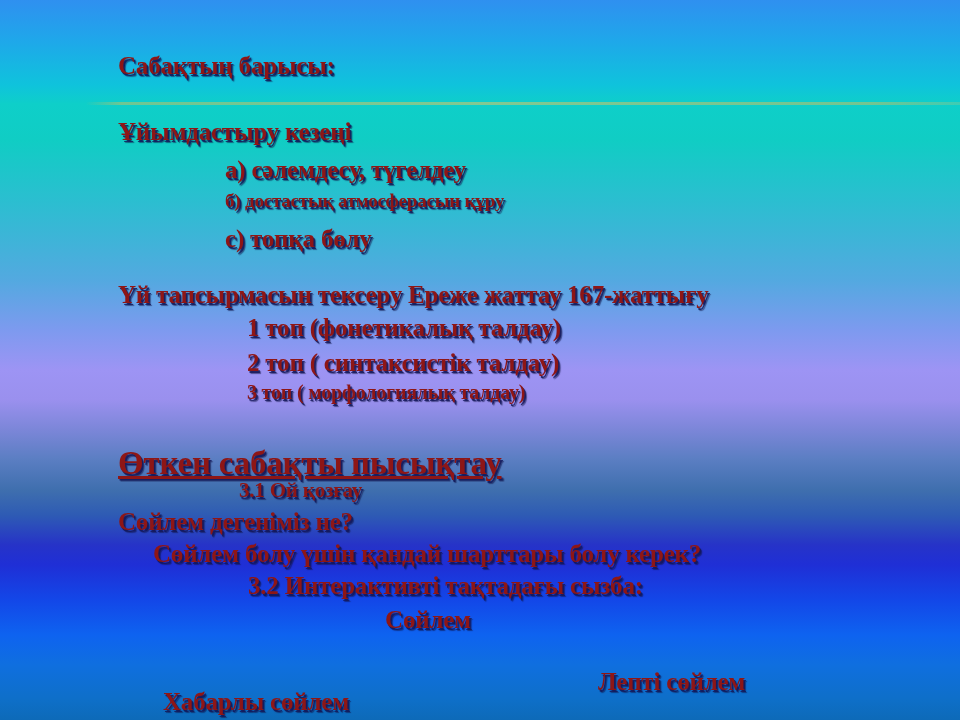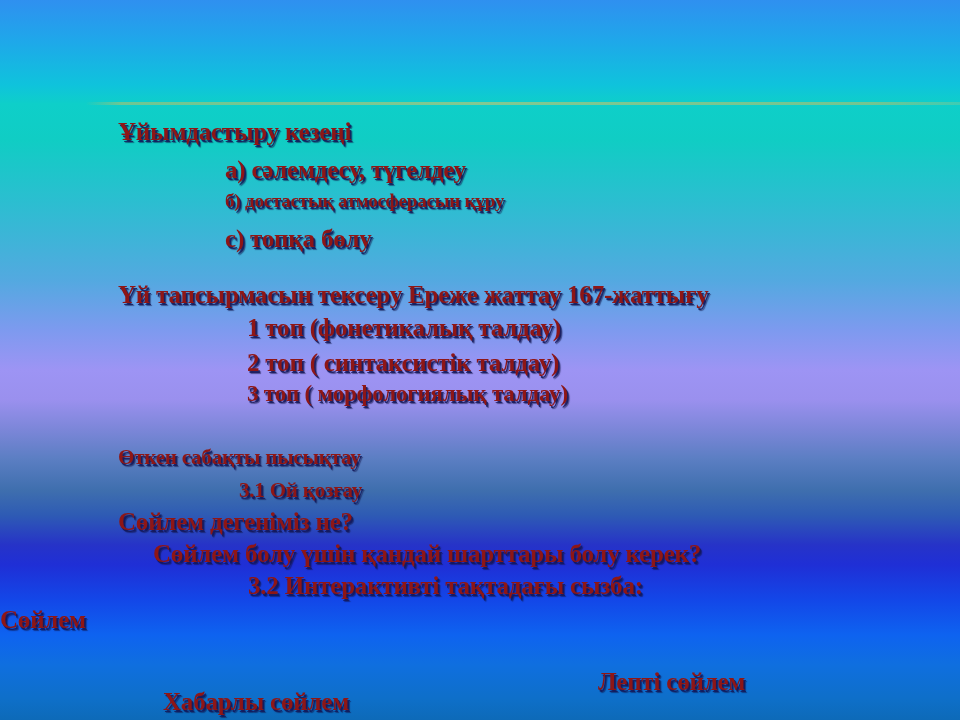--- a/index.html
+++ b/index.html
@@ -74,39 +74,40 @@
   .t-title   { left: 118px; top: 52px;  font-size: 25px; }
 
   .t-s1      { left: 118px; top: 118px; font-size: 25px; text-align: right; }
   .t-s1a     { left: 225px; top: 156px; font-size: 25px; }
   .t-s1b     { left: 225px; top: 190px; font-size: 19px; }
   .t-s1c     { left: 225px; top: 225px; font-size: 25px; }
 
   .t-s2      { left: 118px; top: 281px; font-size: 25px; }
   .t-s2g1    { left: 247px; top: 314px; font-size: 25px; }
   .t-s2g2    { left: 247px; top: 349px; font-size: 25px; }
-  .t-s2g3    { left: 247px; top: 381px; font-size: 23px; }
+  .t-s2g3    { left: 247px; top: 381px; font-size: 20px; }
 
-  .t-s3      { left: 118px; top: 445px; font-size: 21px; }
+  .t-s3      { left: 118px; top: 445px; font-size: 33px; text-decoration: underline; }
   .t-s3a     { left: 239px; top: 478px; font-size: 21px; }
   .t-q1      { left: 118px; top: 508px; font-size: 25px; }
   .t-q2      { left: 118px; top: 540px; font-size: 25px; margin-left: 35px; }
   .t-s3b     { left: 248px; top: 572px; font-size: 25px; }
 
-  .t-center  { left: 0; width: 856px; top: 606px; font-size: 25px; }
+  .t-center  { left: 0; width: 856px; text-align: center; top: 606px; font-size: 25px; }
 
   .t-b1      { left: 163px; top: 668px; font-size: 25px; margin-top: 20px; }
   .t-b2      { left: 397px; top: 668px; font-size: 25px; }
   .t-b3      { left: 598px; top: 668px; font-size: 25px; }
 </style>
 </head>
 <body>
 
 <div class="slide">
 
+  <div class="line t-title">Сабақтың барысы:</div>
 
   <div class="divider"></div>
 
   <div class="line t-s1">Ұйымдастыру кезеңі</div>
   <div class="line t-s1a">а) сәлемдесу, түгелдеу</div>
   <div class="line t-s1b">б) достастық  атмосферасын  құру</div>
   <div class="line t-s1c">с) топқа бөлу</div>
 
   <div class="line t-s2">Үй тапсырмасын  тексеру Ереже жаттау 167-жаттығу</div>
   <div class="line t-s2g1">1 топ (фонетикалық талдау)</div>

